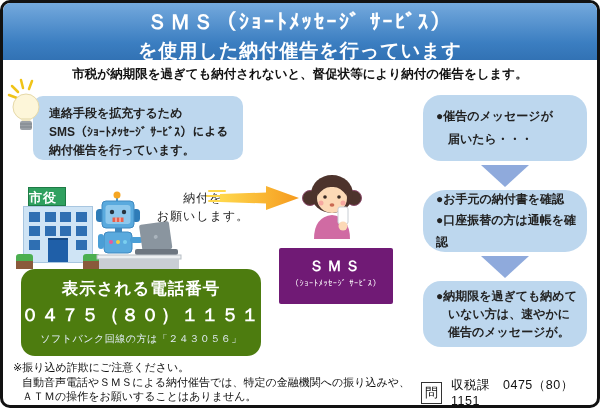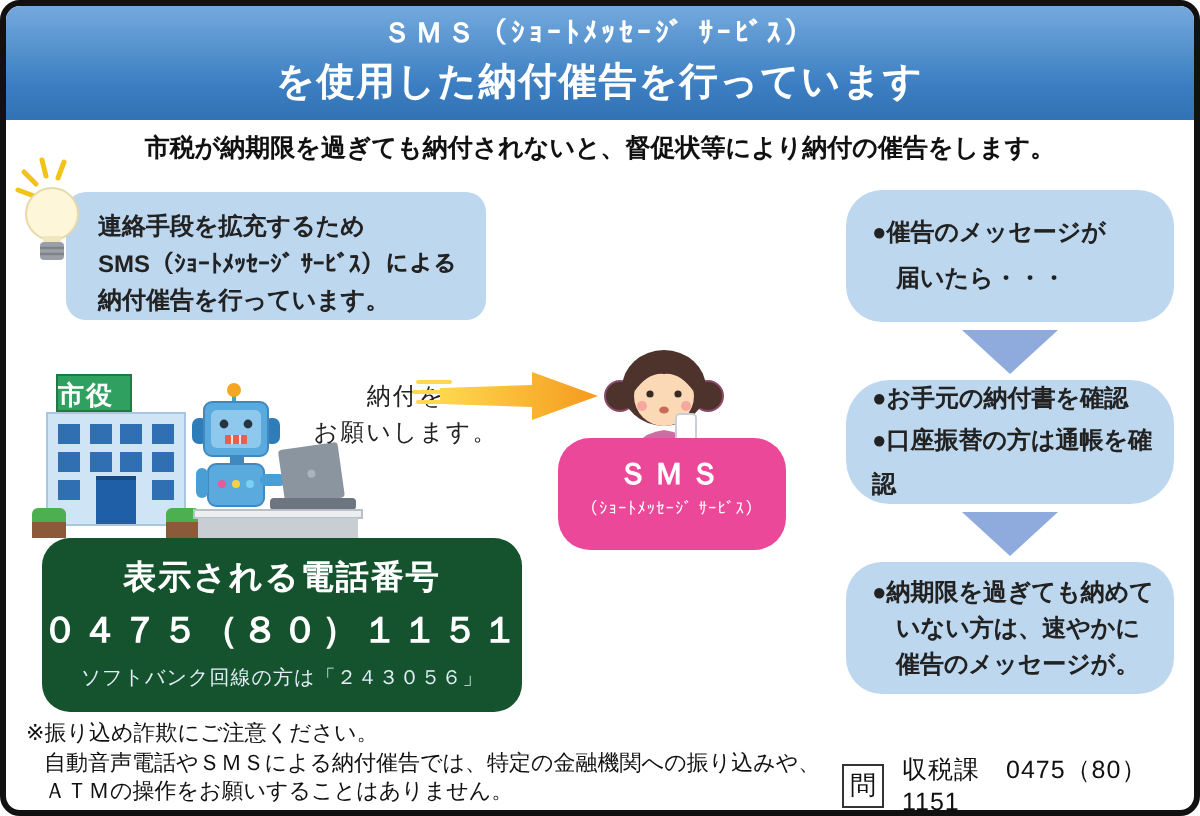--- a/index.html
+++ b/index.html
@@ -3,21 +3,21 @@
 <meta charset="utf-8">
 <style>
   html,body{margin:0;padding:0;background:#fff;}
   body{font-family:"Liberation Sans","DejaVu Sans",sans-serif;}
   .page{position:relative;width:600px;height:408px;box-sizing:border-box;
         border:3px solid #111;border-radius:10px;background:#fff;overflow:hidden;}
   
   .header{position:absolute;left:0;top:0;width:100%;height:57px;
           background:linear-gradient(#74a9dd,#3b7ec1 70%,#3272b4);
           border-radius:7px 7px 0 0;text-align:center;color:#fff;}
-  .h1{font-size:14px;font-weight:bold;letter-spacing:2px;margin-top:5px;text-align:center;}
+  .h1{font-size:21px;font-weight:bold;letter-spacing:2px;margin-top:5px;text-align:center;}
   .h2{font-size:19px;font-weight:bold;letter-spacing:1px;margin-top:2px;}
   
   .intro{position:absolute;left:0;top:63px;width:100%;text-align:center;
          font-size:12.5px;font-weight:bold;color:#111;}
   
   .bubble{position:absolute;left:30px;top:93px;width:210px;height:64px;
           background:#bdd7ee;border-radius:10px;padding:8px 10px 6px 16px;
           font-size:12px;font-weight:bold;color:#222;line-height:1.55;box-sizing:border-box;}
   .bulb{position:absolute;left:2px;top:74px;z-index:3;}
   
@@ -37,28 +37,28 @@
   .planter .pot{height:8px;background:#8a5a3b;}
   .pl{left:-3px;} .pr{right:-3px;}
   
   .robot{position:absolute;left:92px;top:188px;}
   
   .speech{position:absolute;left:152px;top:186px;width:96px;text-align:center;
           font-size:12px;color:#222;line-height:1.5;letter-spacing:1px;}
   .oarrow{position:absolute;left:203px;top:180px;}
   
   .phone-panel{position:absolute;left:18px;top:266px;width:240px;height:87px;
-               background:#14532d;border-radius:14px;color:#fff;text-align:center;box-sizing:border-box;}
+               background:#4d7c0f;border-radius:14px;color:#fff;text-align:center;box-sizing:border-box;}
   .pp-title{font-size:16.5px;font-weight:bold;letter-spacing:1px;margin-top:9px;}
   .pp-number{font-size:18px;font-weight:bold;letter-spacing:2px;margin-top:3px;}
   .pp-note{font-size:10px;color:#e3edf8;margin-top:5px;letter-spacing:0.5px;}
   
   .woman{position:absolute;left:294px;top:164px;}
-  .sms-box{position:absolute;left:276px;top:216px;width:114px;height:56px;
-           background:#ec4899;border-radius:16px;color:#fff;text-align:center;box-sizing:border-box;}
+  .sms-box{position:absolute;left:276px;top:245px;width:114px;height:56px;
+           background:#701a75;border-radius:2px;color:#fff;text-align:center;box-sizing:border-box;}
   .sms-t{font-size:15px;font-weight:bold;letter-spacing:3px;margin-top:9px;}
   .sms-s{font-size:8.5px;margin-top:2px;letter-spacing:0.5px;}
   
   .step{position:absolute;left:420px;width:164px;background:#bdd7ee;border-radius:18px;
         font-size:12px;font-weight:bold;color:#222;box-sizing:border-box;
         display:flex;flex-direction:column;justify-content:center;padding:6px 6px 6px 13px;}
   .s1{top:92px;height:66px;line-height:1.9;}
   .s2{top:187px;height:62px;line-height:1.8;border-radius:22px;}
   .s3{top:278px;height:66px;line-height:1.5;}
   .v-arrow{position:absolute;width:0;height:0;border-left:24px solid transparent;

